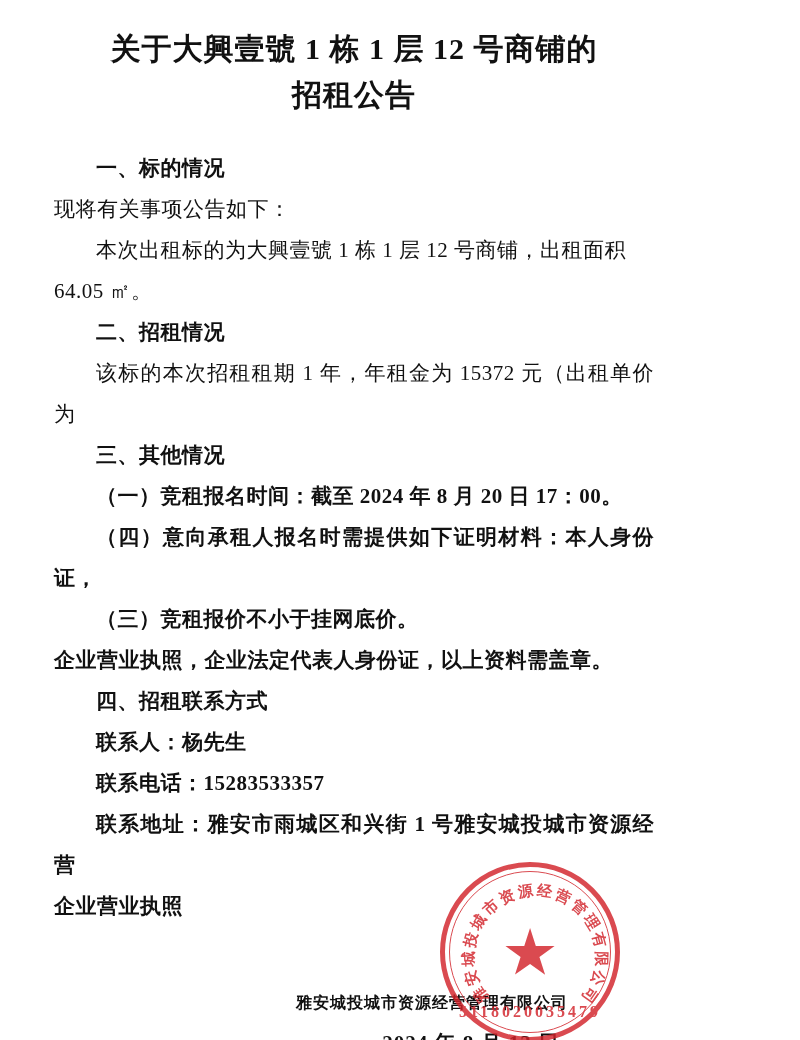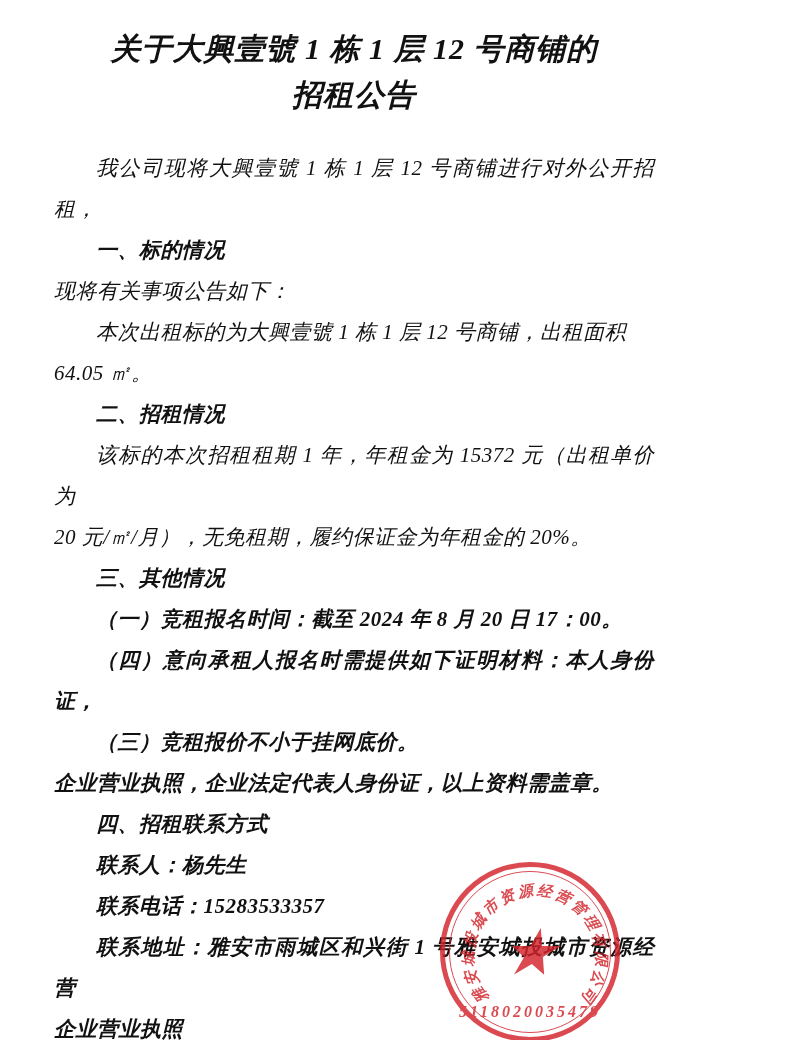--- a/index.html
+++ b/index.html
@@ -14,21 +14,20 @@
     font-family: "Liberation Serif", "DejaVu Serif", serif;
     color: #111111;
     overflow: hidden;
   }
   .page {
     position: relative;
     width: 734px;
     height: 1040px;
     box-sizing: border-box;
     padding: 18px 80px 0 54px;
-    font-style: italic;
   }
   .doc-title {
     text-align: center;
     font-size: 30px;
     font-weight: bold;
     line-height: 46px;
     letter-spacing: 1px;
     margin: 8px 0 0 0;
     font-family: "Liberation Serif", "DejaVu Serif", serif;
   }
@@ -151,28 +150,26 @@
 <body>
 
 <div class="page">
 
   <h1 class="doc-title">
     <span>关于大興壹號 1 栋 1 层 12 号商铺的</span>
     <span class="line2">招租公告</span>
   </h1>
 
   <div class="body-block">
-    <p class="para indent2">我公司现将大興壹號 1 栋 1 层 12 号商铺进行对外公开招租，</p>
     <p class="para heading">一、标的情况</p>
     <p class="para">现将有关事项公告如下：</p>
     <p class="para indent2">本次出租标的为大興壹號 1 栋 1 层 12 号商铺，出租面积</p>
     <p class="para">64.05 ㎡。</p>
     <p class="para heading">二、招租情况</p>
     <p class="para indent2">该标的本次招租租期 1 年，年租金为 15372 元（出租单价为</p>
-    <p class="para">20 元/㎡/月），无免租期，履约保证金为年租金的 20%。</p>
     <p class="para heading">三、其他情况</p>
     <p class="para heading">（一）竞租报名时间：截至 2024 年 8 月 20 日 17：00。</p>
     <p class="para heading">（四）意向承租人报名时需提供如下证明材料：本人身份证，</p>
     <p class="para heading">（三）竞租报价不小于挂网底价。</p>
     <p class="para bold-line">企业营业执照，企业法定代表人身份证，以上资料需盖章。</p>
     <p class="para heading">四、招租联系方式</p>
     <p class="para contact-line">联系人：杨先生</p>
     <p class="para contact-line">联系电话：15283533357</p>
     <p class="para contact-line">联系地址：雅安市雨城区和兴街 1 号雅安城投城市资源经营</p>
     <p class="para bold-line">企业营业执照</p>

